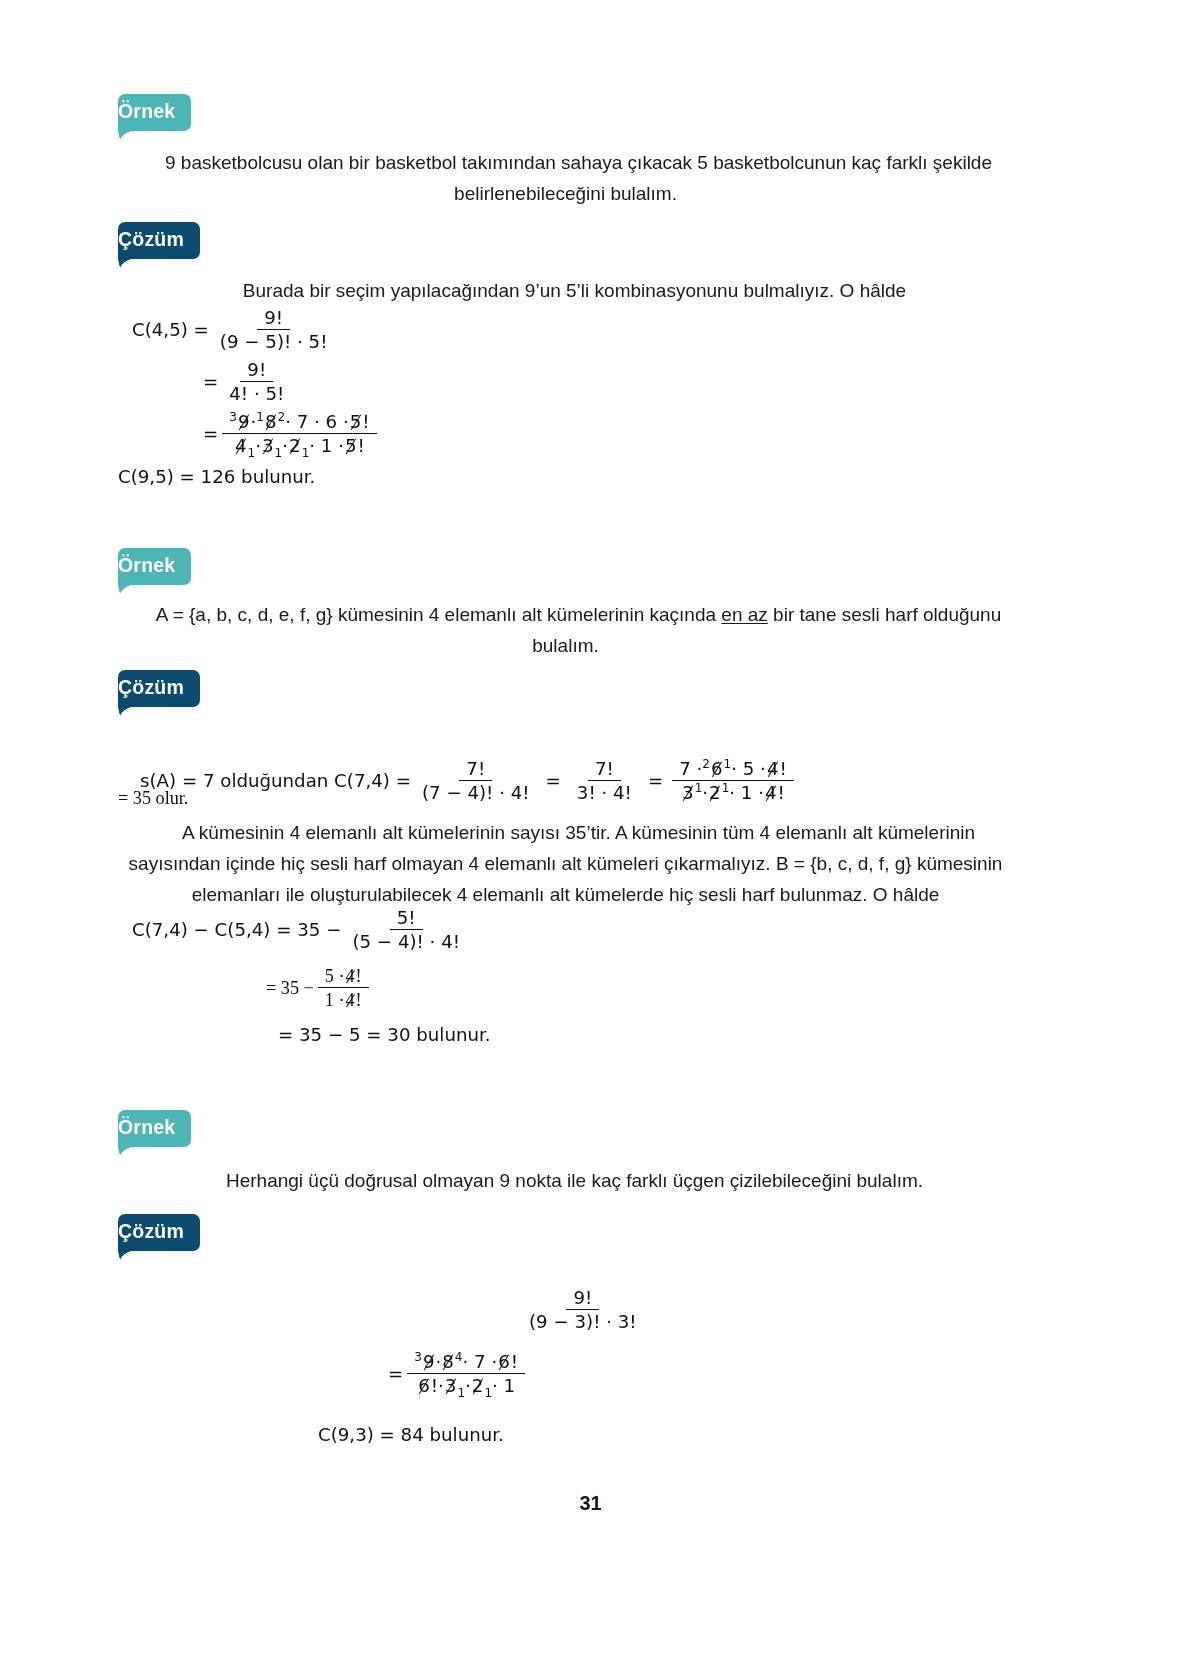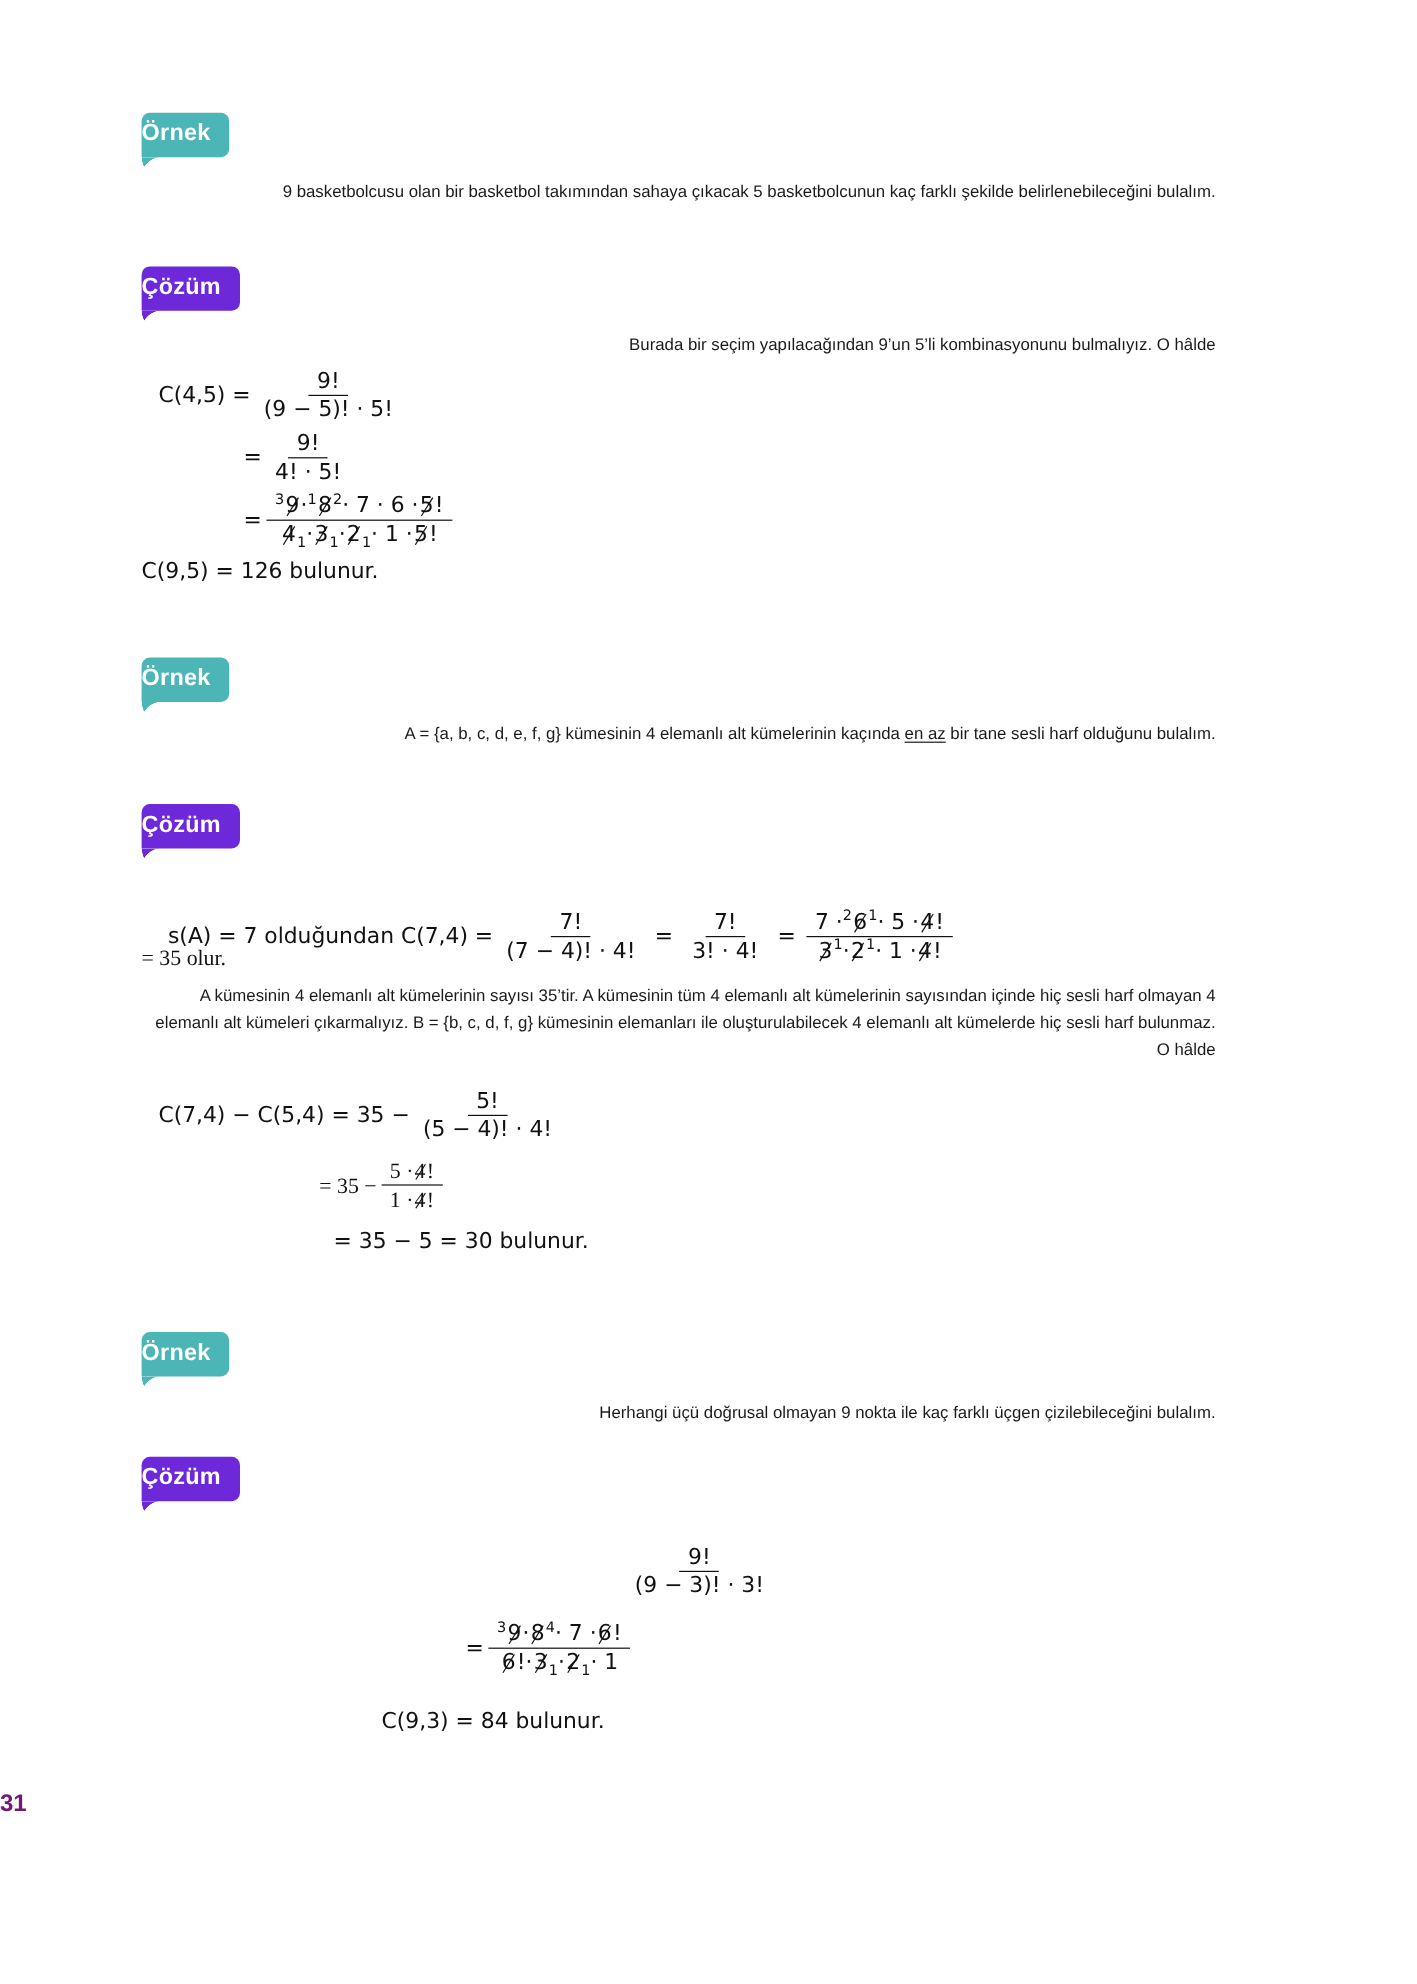--- a/index.html
+++ b/index.html
@@ -32,40 +32,40 @@
     color: #ffffff;
     font-size: 19.5px;
     font-weight: bold;
     letter-spacing: 0.2px;
     line-height: 1;
     padding: 8px 16px 9px 0;
     border-radius: 7px 7px 7px 0;
     white-space: nowrap;
   }
   .tag.teal { background: #4cb5b5; }
-  .tag.orange { background: #6d28d9; }
+  .tag.orange { background: #0c4a6e; }
   .tag::after {
     content: "";
     position: absolute;
     left: 0;
     top: 100%;
     width: 17px;
     height: 17px;
     background: inherit;
     border-bottom-left-radius: 17px;
     -webkit-mask-image: radial-gradient(circle 17px at 100% 100%, transparent 0 17px, #000 17.5px);
     mask-image: radial-gradient(circle 17px at 100% 100%, transparent 0 17px, #000 17.5px);
   }
 
   
   .para {
-    font-size: 14px;
+    font-size: 19px;
     line-height: 1.62;
     margin: 0;
-    text-align: right;
+    text-align: center;
     color: #1a1a1a;
   }
   .para.indent { text-indent: 26px; }
   .u { text-decoration: underline; text-underline-offset: 2px; }
 
   
   .math {
     font-family: "DejaVu Sans", sans-serif;
     font-size: 18.2px;
     color: #111111;
@@ -127,23 +127,24 @@
     transform-origin: center;
   }
 
   
   .abs { position: absolute; }
 
   .page-number {
     position: absolute;
     left: 0;
     right: 0;
+    text-align: center;
     font-size: 20px;
     font-weight: bold;
-    color: #701a75;
+    color: #0f172a;
   }
 </style>
 </head>
 <body>
 
 <div class="page">
   <div class="content">
 
     <div class="abs" style="left:0; top:94px;">
       <span class="tag teal">Örnek</span>

